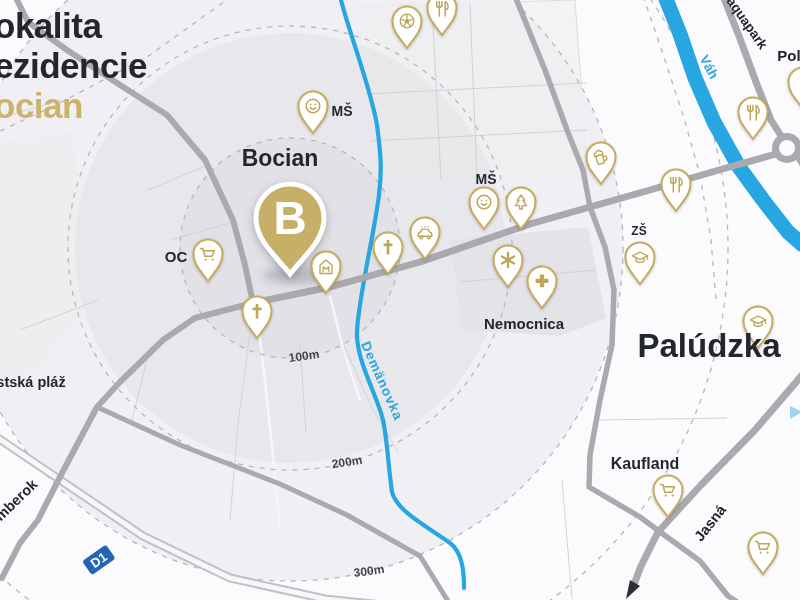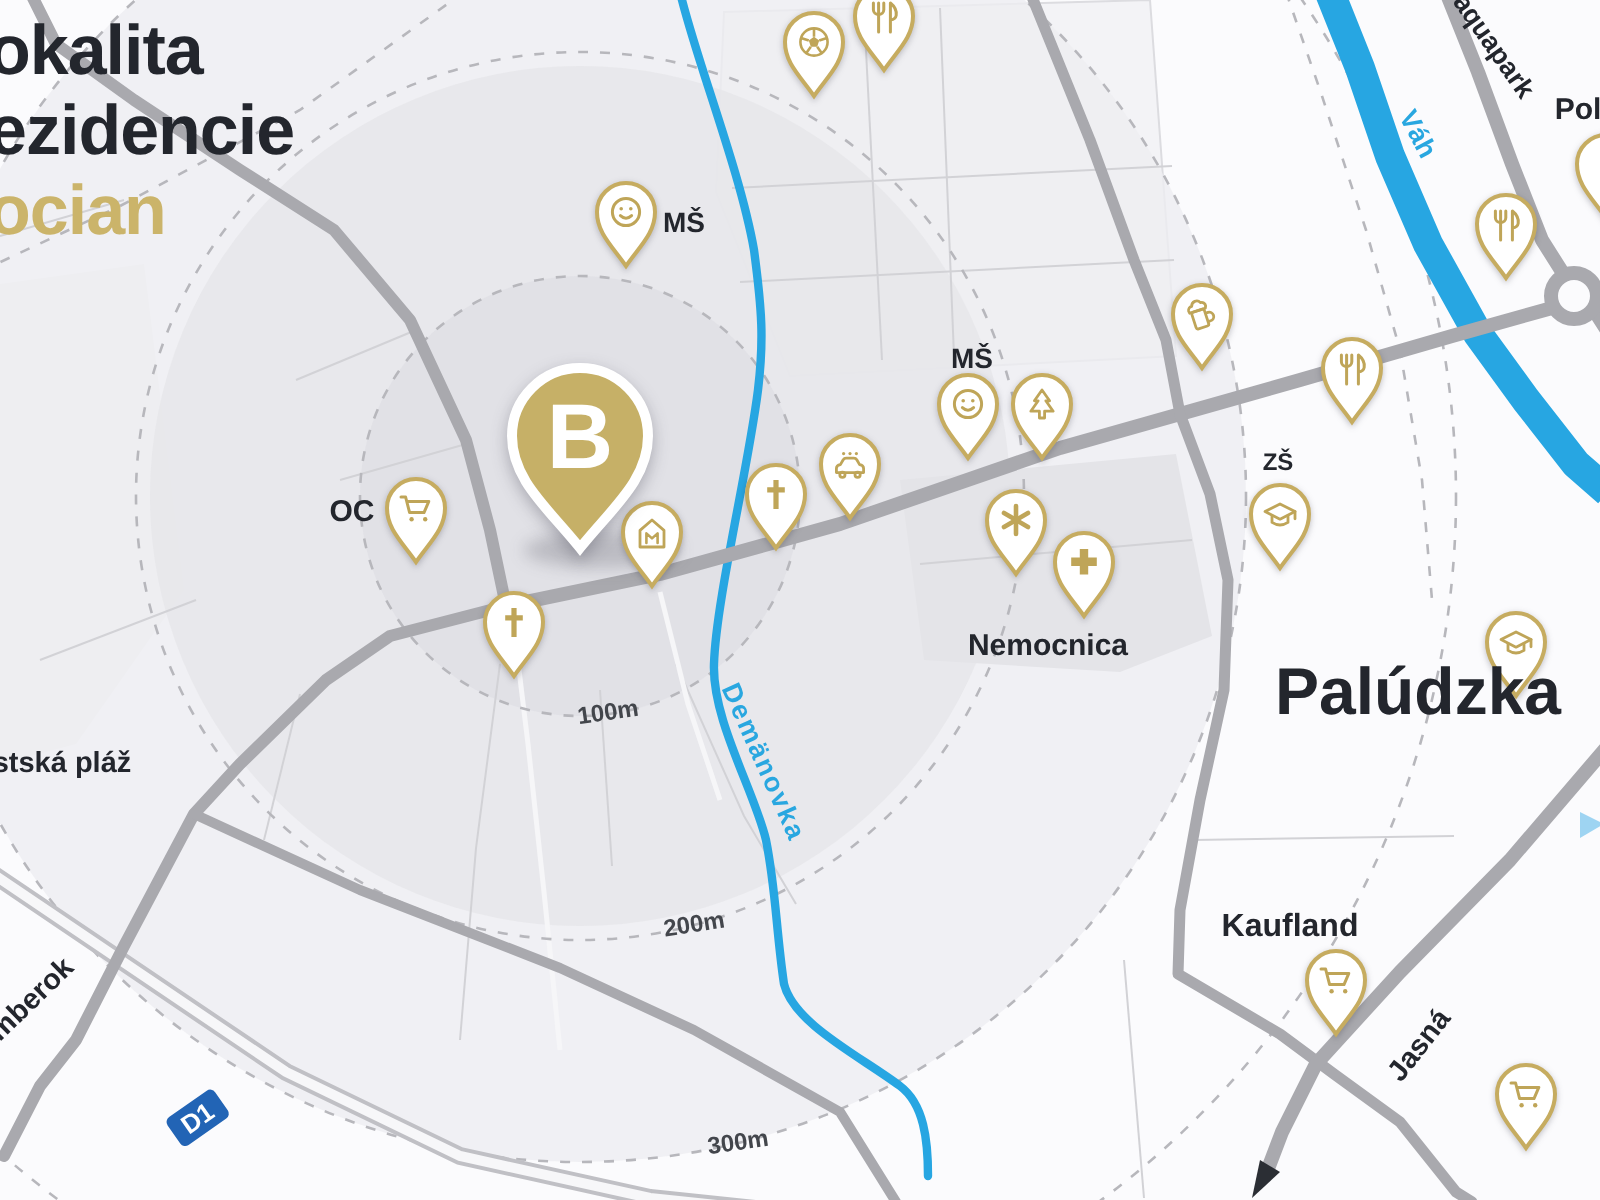--- a/index.html
+++ b/index.html
@@ -148,20 +148,21 @@
   <path d="M626,599 L640,586 630,580 Z" fill="#2b2e34"></path>
 </svg>
 
 <div id="title">
   <div>okalita</div>
   <div>ezidencie</div>
   <div class="gold">ocian</div>
 </div>
 
 <div class="lbl" id="residence-name" style="left:280px;top:158px;font-size:23px;">
+  <div>Bocian</div>
 </div>
 
 <div class="lbl" style="left:709px;top:346px;font-size:33px;">Palúdzka</div>
 
 <div class="lbl" style="left:176px;top:256px;font-size:15px;">OC</div>
 <div class="lbl" style="left:342px;top:111px;font-size:14px;">MŠ</div>
 <div class="lbl" style="left:486px;top:179px;font-size:14px;">MŠ</div>
 <div class="lbl" style="left:639px;top:231px;font-size:12px;">ZŠ</div>
 <div class="lbl" style="left:524px;top:323px;font-size:15px;">Nemocnica</div>
 <div class="lbl" style="left:645px;top:464px;font-size:16px;">Kaufland</div>

